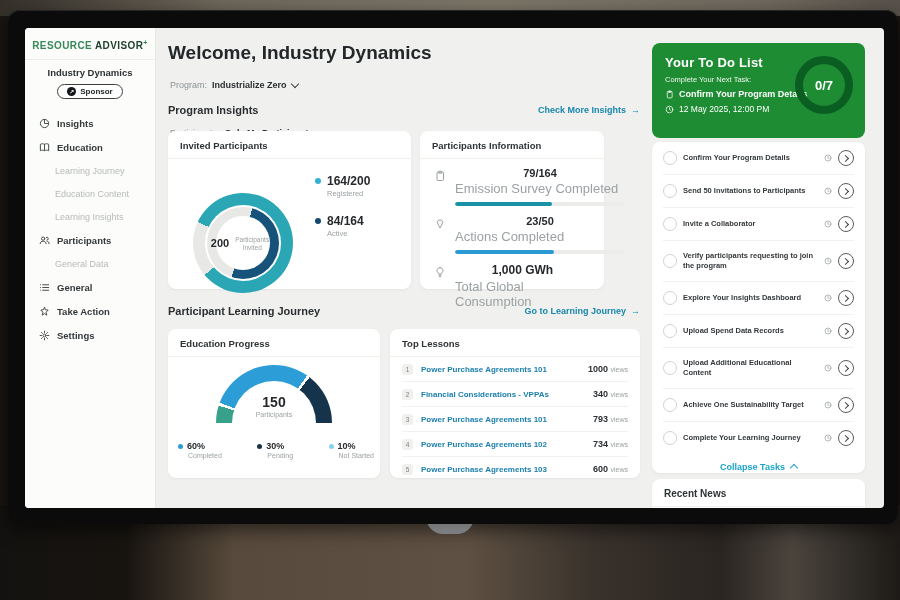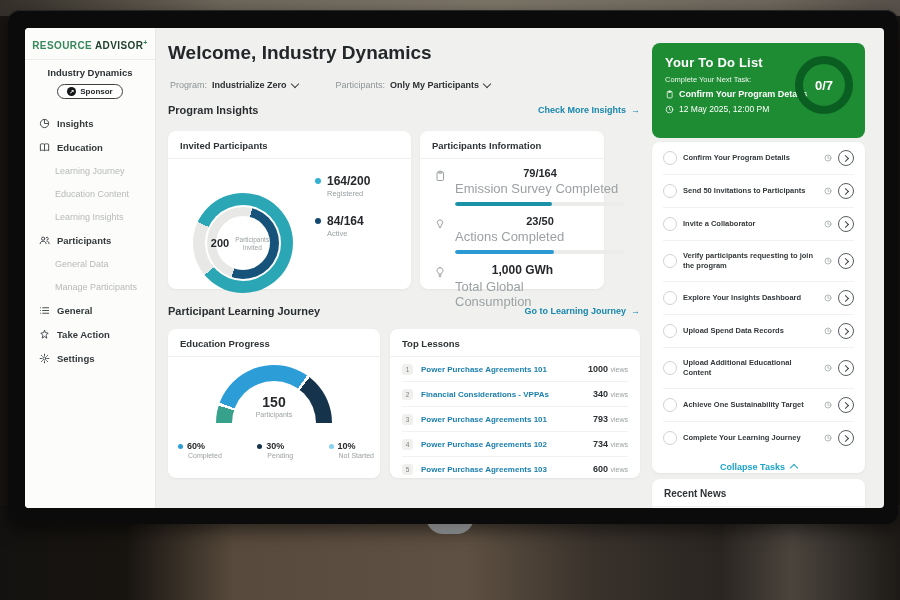--- a/index.html
+++ b/index.html
@@ -29,21 +29,21 @@
   .nav{padding:4px 6px;}
   .nav-item{display:flex;align-items:center;gap:7px;height:24px;padding:0 8px;border-radius:12px;
     font-size:9.5px;font-weight:bold;color:#33383b;cursor:pointer;}
   .nav-item.sub{padding-left:24px;height:23px;font-weight:normal;color:#b6bab8;font-size:9px;}
   .nav-item.active{background:#dcf2df;}
   .nav-ico{width:11px;height:11px;display:flex;color:#3a3f42;}
   .nav-ico svg{width:11px;height:11px;}
 
   
   .h1{position:absolute;left:143px;top:14px;font-size:19px;font-weight:bold;color:#23272a;}
-  .filters{position:absolute;left:145px;top:52px;display:flex;gap:38px;align-items:flex-start;}
+  .filters{position:absolute;left:145px;top:52px;display:flex;gap:38px;align-items:flex-start;flex-direction:column;}
   .filter{display:flex;align-items:center;gap:5px;font-size:9px;cursor:pointer;}
   .f-label{color:#8d9396;} .f-value{color:#2b2f32;font-weight:bold;}
   .sec-row{position:absolute;left:143px;width:472px;display:flex;justify-content:space-between;align-items:center;}
   .sec-title{font-size:11px;font-weight:bold;color:#2b2f32;}
   .tlink{font-size:9px;font-weight:bold;color:#1886ae;display:flex;gap:5px;align-items:center;cursor:pointer;}
   .card{position:absolute;background:#fff;border-radius:8px;box-shadow:0 1px 3px rgba(0,0,0,.05);}
   .card-title{font-size:9.5px;font-weight:bold;color:#2e3336;padding:9px 12px 7px;border-bottom:1px solid #efefec;}
 
   .chev{display:inline-block;width:5px;height:5px;border-right:1.5px solid #3c4144;border-bottom:1.5px solid #3c4144;}
   .chev.down{transform:rotate(45deg);margin-top:-2px;}
@@ -181,23 +181,20 @@
               <svg viewBox="0 0 24 24" fill="none" stroke="currentColor" stroke-width="2" stroke-linecap="round">
                 <circle cx="9" cy="8" r="3.5"></circle>
                 <path d="M2.5 19c0-3.5 3-5.5 6.5-5.5s6.5 2 6.5 5.5M16 5.3a3 3 0 1 1 1.5 5.7M17.5 13.5c2.8.3 4.5 2.3 4.5 5.5"></path>
               </svg>
             </span>
         <span>Participants</span>
       </div>
       <div class="nav-item sub">
         <span>General Data</span>
       </div>
-      <div class="nav-item sub">
-        <span>Manage Participants</span>
-      </div>
       <div class="nav-item">
         <span class="nav-ico">
               <svg viewBox="0 0 24 24" fill="none" stroke="currentColor" stroke-width="2" stroke-linecap="round">
                 <path d="M8 6h13M8 12h13M8 18h13M3.5 6h.01M3.5 12h.01M3.5 18h.01"></path>
               </svg>
             </span>
         <span>General</span>
       </div>
       <div class="nav-item">
         <span class="nav-ico">

